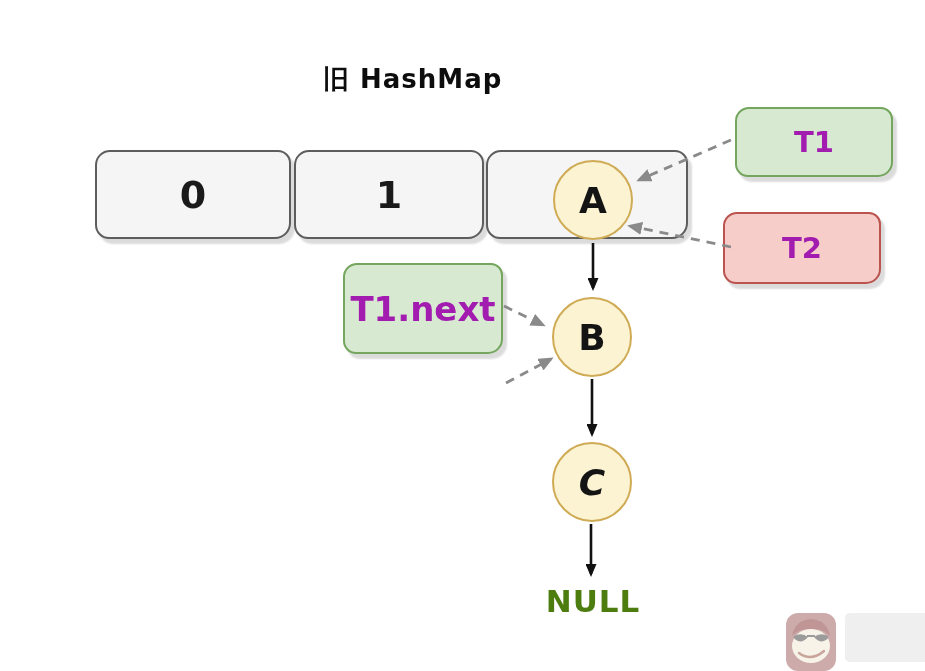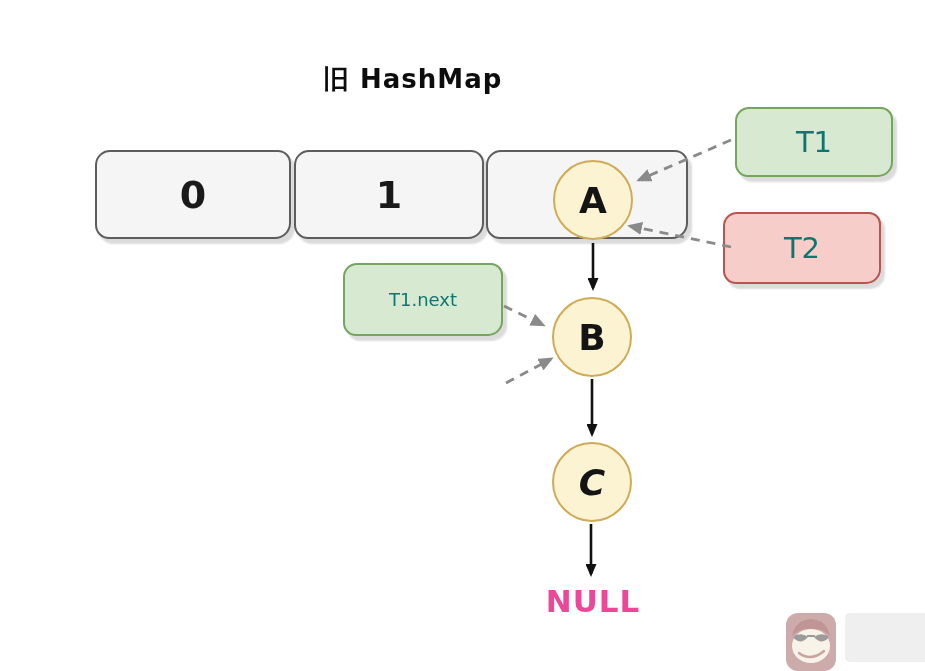--- a/index.html
+++ b/index.html
@@ -43,34 +43,34 @@
   .nodeA{left:513px;top:160px;}
   .nodeB{left:512px;top:297px;}
   .nodeC{left:512px;top:442px;}
   .nodeC .node-label{font-style:italic;}
 
   
   .tag{
     position:absolute;
     border-radius:14px 12px 15px 13px;
     display:flex;align-items:center;justify-content:center;
-    font-weight:400;color:#0f766e;
+    font-weight:700;color:#a21caf;
     box-shadow:4px 5px 2px rgba(0,0,0,0.14);
     box-sizing:border-box;
   }
   .tag.green{background:#d8e9d2;border:2.5px solid #74a65e;}
   .tag.red{background:#f6cdc9;border:2.5px solid #bb544f;}
   .tagT1{left:695px;top:107px;width:158px;height:70px;font-size:29px;}
   .tagT2{left:683px;top:212px;width:158px;height:72px;font-size:29px;}
-  .tagT1next{left:303px;top:263px;width:160px;height:73px;font-size:18px;}
+  .tagT1next{left:303px;top:263px;width:160px;height:91px;font-size:34px;}
   .tagT2next{left:303px;top:349px;width:160px;height:74px;font-size:26px;}
 
   .null-label{
     position:absolute;left:498px;top:583px;width:110px;text-align:center;
-    font-size:31px;font-weight:700;color:#ec4899;letter-spacing:1px;
+    font-size:31px;font-weight:700;color:#4d7c0f;letter-spacing:1px;
   }
 
   .arrows{position:absolute;left:0;top:0;pointer-events:none;}
 
   
   .watermark{position:absolute;left:745px;top:610px;width:180px;height:61px;opacity:0.55;}
   .wm-textblock{
     position:absolute;left:60px;top:3px;width:102px;height:49px;
     background:#d7d7d7;border-radius:5px;opacity:0.75;
   }

